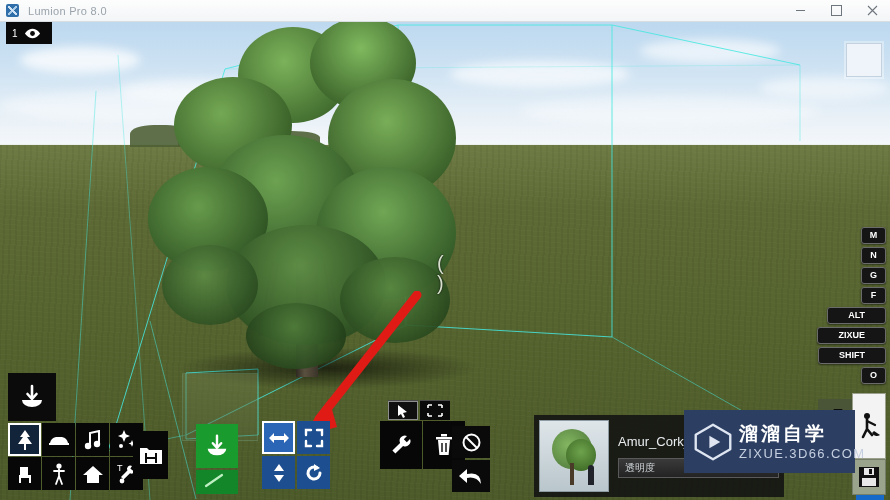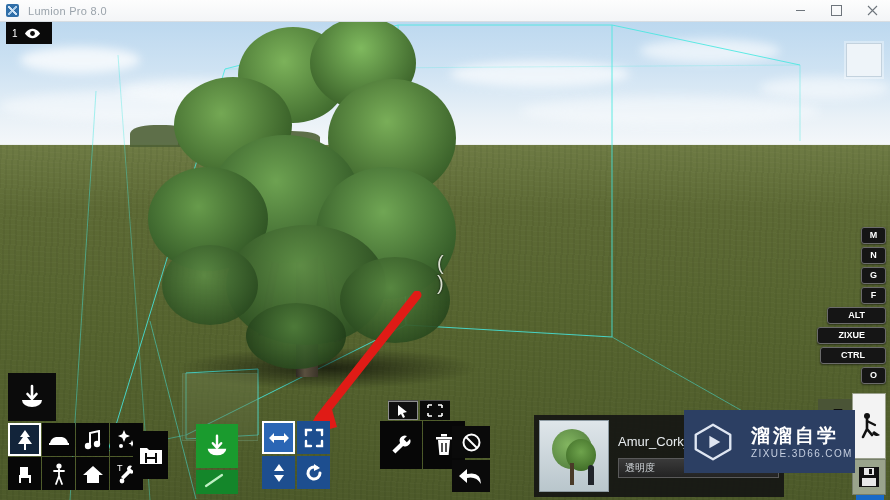--- a/index.html
+++ b/index.html
@@ -128,25 +128,25 @@
   .thumb .tt-per{position:absolute;left:48px;top:44px;width:6px;height:20px;background:#20242a;
     border-radius:3px 3px 0 0;}
   .objmeta{margin-left:9px;display:flex;flex-direction:column;justify-content:center;flex:1;min-width:0;}
   .objname{color:#e9edf0;font-size:13px;white-space:nowrap;overflow:hidden;}
   .slider{margin-top:9px;height:18px;background:linear-gradient(#3a3a3a,#232323);
     border:1px solid #5a5a5a;display:flex;align-items:center;padding-left:6px;
     color:#cfd4d8;font-size:10px;}
 
   
   .wm{position:absolute;left:684px;top:410px;width:171px;height:63px;background:#2c3f63;
-    display:flex;align-items:center;z-index:40;gap:12px;}
+    display:flex;align-items:center;z-index:40;}
   .wm-logo{width:40px;height:40px;margin-left:9px;flex:none;}
   .wm-txt{margin-left:6px;display:flex;flex-direction:column;justify-content:center;}
   .wm-cn{color:#fff;font-size:19px;letter-spacing:3px;line-height:21px;font-weight:bold;}
-  .wm-en{color:#c6cfe0;font-size:10px;letter-spacing:1.4px;margin-top:2px;}
+  .wm-en{color:#c6cfe0;font-size:13px;letter-spacing:1.4px;margin-top:2px;}
 </style>
 </head>
 <body>
 
 <div id="app">
 
   <div class="titlebar">
     <div class="tb-logo"></div>
     <div class="tb-title">Lumion Pro 8.0</div>
     <div class="tb-btns">
@@ -255,21 +255,21 @@
       </svg>
     </div>
 
     <div class="keycol">
       <div class="key">M</div>
       <div class="key">N</div>
       <div class="key">G</div>
       <div class="key">F</div>
       <div class="key wide">ALT</div>
       <div class="key wide">ZIXUE</div>
-      <div class="key wide">CTRL</div>
+      <div class="key wide">SHIFT</div>
       <div class="key">O</div>
     </div>
 
     <div class="cam-btn">
       <svg width="26" height="20" viewBox="0 0 26 20">
         <path d="M1 5 h5 l2-3 h8 l2 3 h7 v13 H1 z" fill="#0c0c0c"></path>
         <circle cx="13" cy="11" r="5" fill="#fff"></circle>
           <circle cx="13" cy="11" r="3" fill="#0c0c0c"></circle>
       </svg>
     </div>

